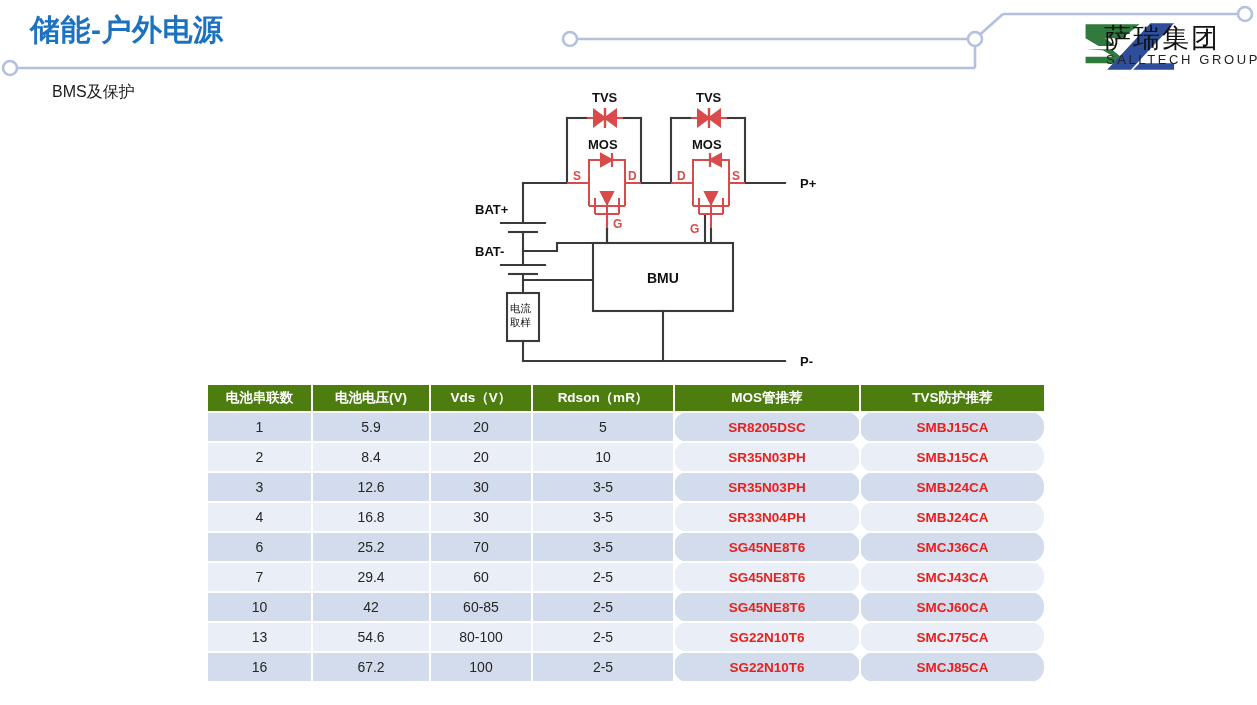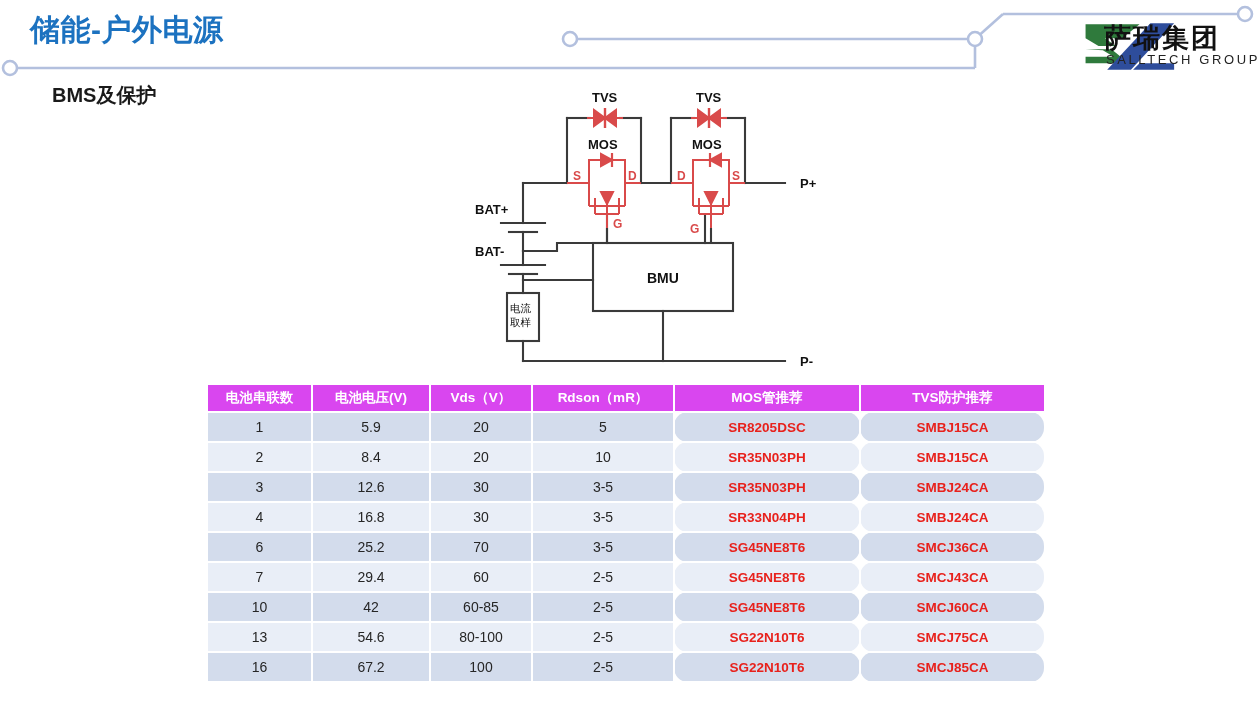--- a/index.html
+++ b/index.html
@@ -17,51 +17,50 @@
   .title{
     position:absolute;left:30px;top:10px;
     font-size:30px;font-weight:bold;
     color:#1C72C0;
     letter-spacing:0.5px;
     white-space:nowrap;
   }
   .deco{position:absolute;left:0;top:0;width:1257px;height:90px;}
   .subtitle{
     position:absolute;left:52px;top:82px;
-    font-size:20px;color:#1a1a1a;
-    white-space:nowrap;
-    font-weight:bold;
+    font-size:16px;color:#1a1a1a;
+    white-space:nowrap;
   }
 
   
   .logo{position:absolute;left:1016px;top:20px;width:232px;height:54px;}
   .logo-cn{
     position:absolute;left:1104px;top:20px;
-    font-size:27px;font-weight:bold;color:#111;
+    font-size:27px;font-weight:normal;color:#111;
     letter-spacing:2px;white-space:nowrap;
     font-family:"DejaVu Sans","Liberation Sans",sans-serif;
   }
   .logo-en{
     position:absolute;left:1106px;top:52px;
     font-size:13px;color:#222;letter-spacing:2.6px;
     white-space:nowrap;
   }
 
   
   .circuit{position:absolute;left:455px;top:88px;width:420px;height:280px;}
 
   
   table.spec{
     position:absolute;left:208px;top:385px;
     width:836px;
     border-collapse:collapse;
     table-layout:fixed;
   }
   table.spec th{
-    background:#d946ef;
+    background:#4d7c0f;
     color:#ffffff;
     font-size:13.5px;
     font-weight:bold;
     height:26px;
     text-align:center;
     border-right:2px solid #ffffff;
     border-bottom:2px solid #ffffff;
     padding:0;
     white-space:nowrap;
   }

